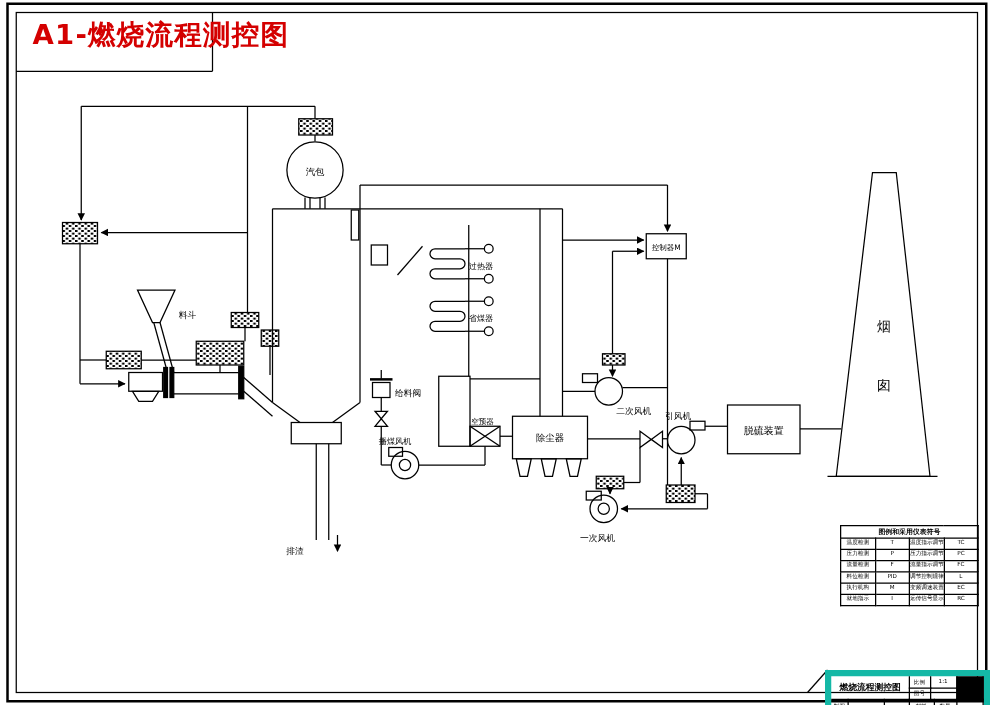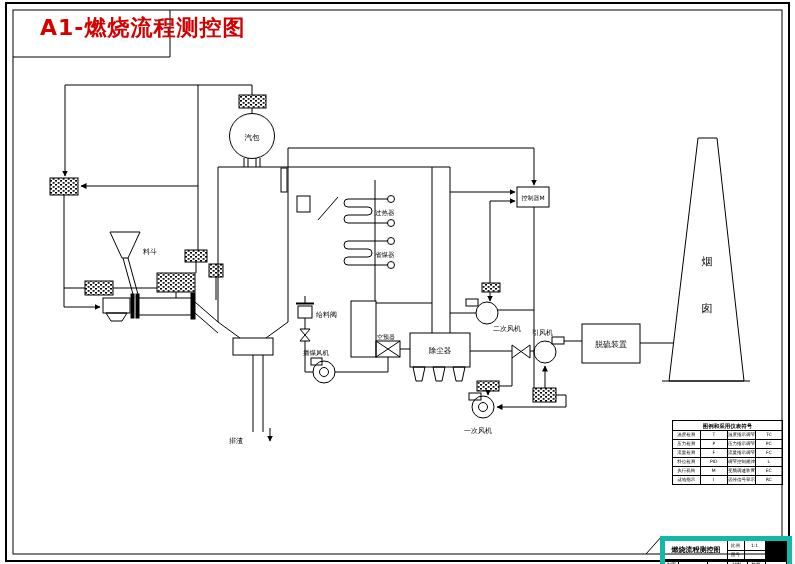--- a/index.html
+++ b/index.html
@@ -1,20 +1,20 @@
 <!DOCTYPE html>
 <html><head>
 <meta charset="utf-8">
 <style>
   html,body{margin:0;padding:0;background:#fff;}
   #page{position:relative;width:795px;height:564px;background:#fff;overflow:hidden;
         font-family:"DejaVu Sans","Liberation Sans",sans-serif;}
   #diagram-svg{position:absolute;left:0;top:0;}
   .abs{position:absolute;}
-  #main-title{left:40px;top:13px;width:150px;font-size:22px;font-weight:bold;color:#d40000;
+  #main-title{left:26px;top:13px;width:150px;font-size:22px;font-weight:bold;color:#d40000;
               letter-spacing:1px;white-space:nowrap;}
   #watermark{left:303px;top:260px;font-size:26px;color:#909090;letter-spacing:8px;white-space:nowrap;}
   
   #legend{left:672px;top:420px;width:111px;border-collapse:collapse;table-layout:fixed;}
   #legend th,#legend td{border:1px solid #000;padding:0;font-size:4.5px;line-height:8px;
       text-align:center;white-space:nowrap;overflow:hidden;color:#000;}
   #legend th{font-size:5.5px;font-weight:bold;height:9px;}
   #legend td{height:8px;}
   .lc0{width:38px;} .lc1{width:13px;} .lc2{width:42px;} .lc3{width:16px;}
   

